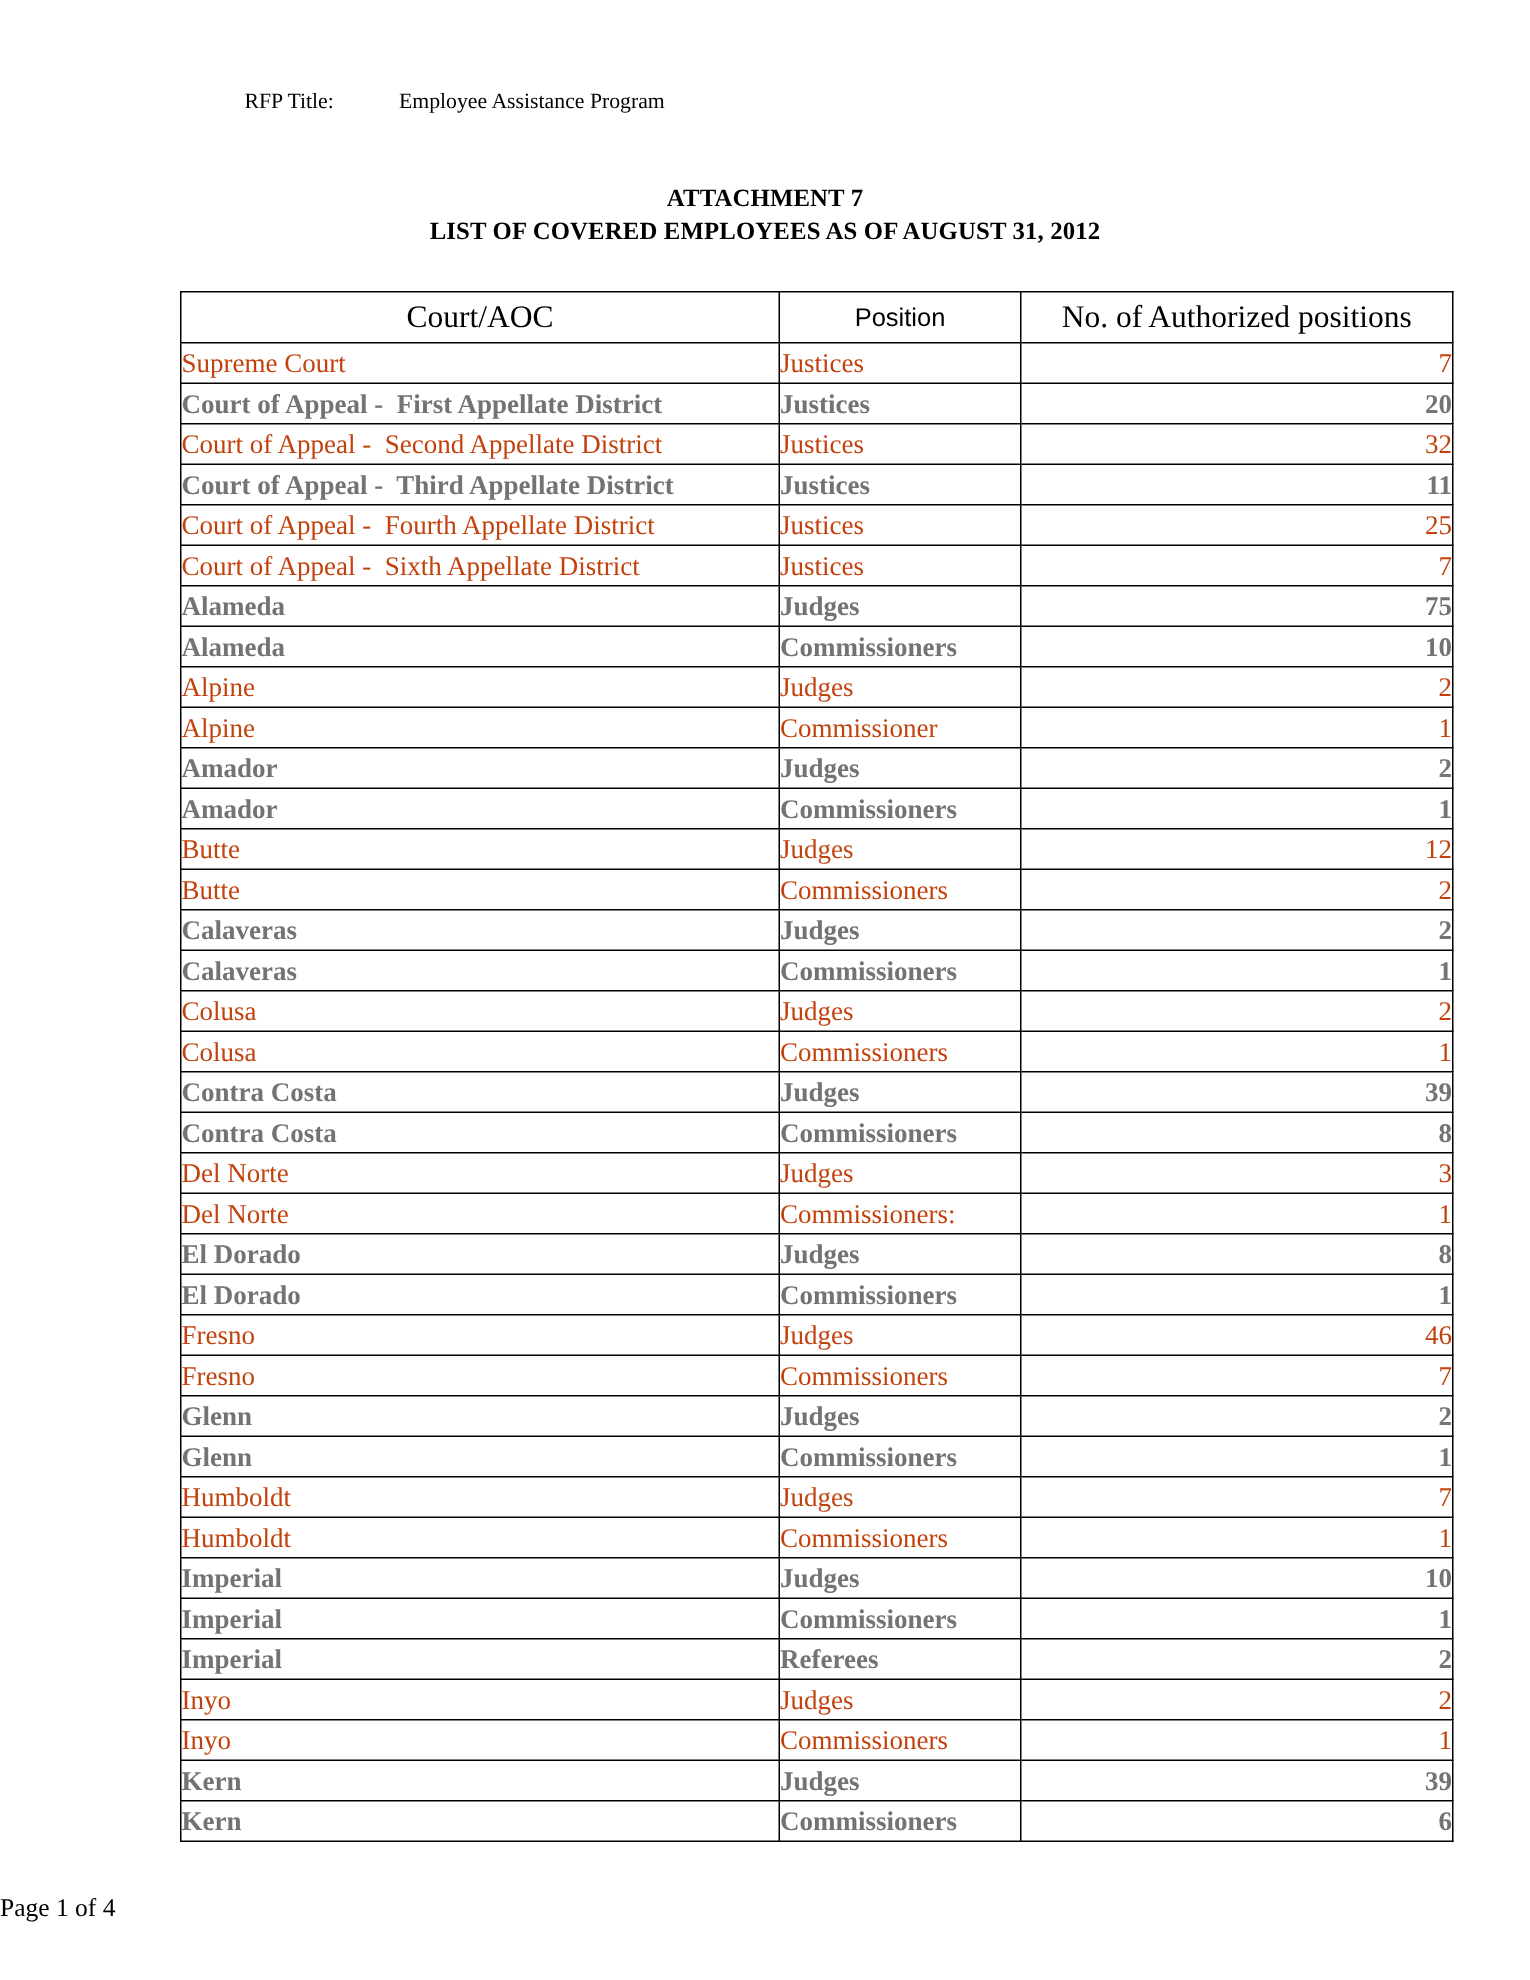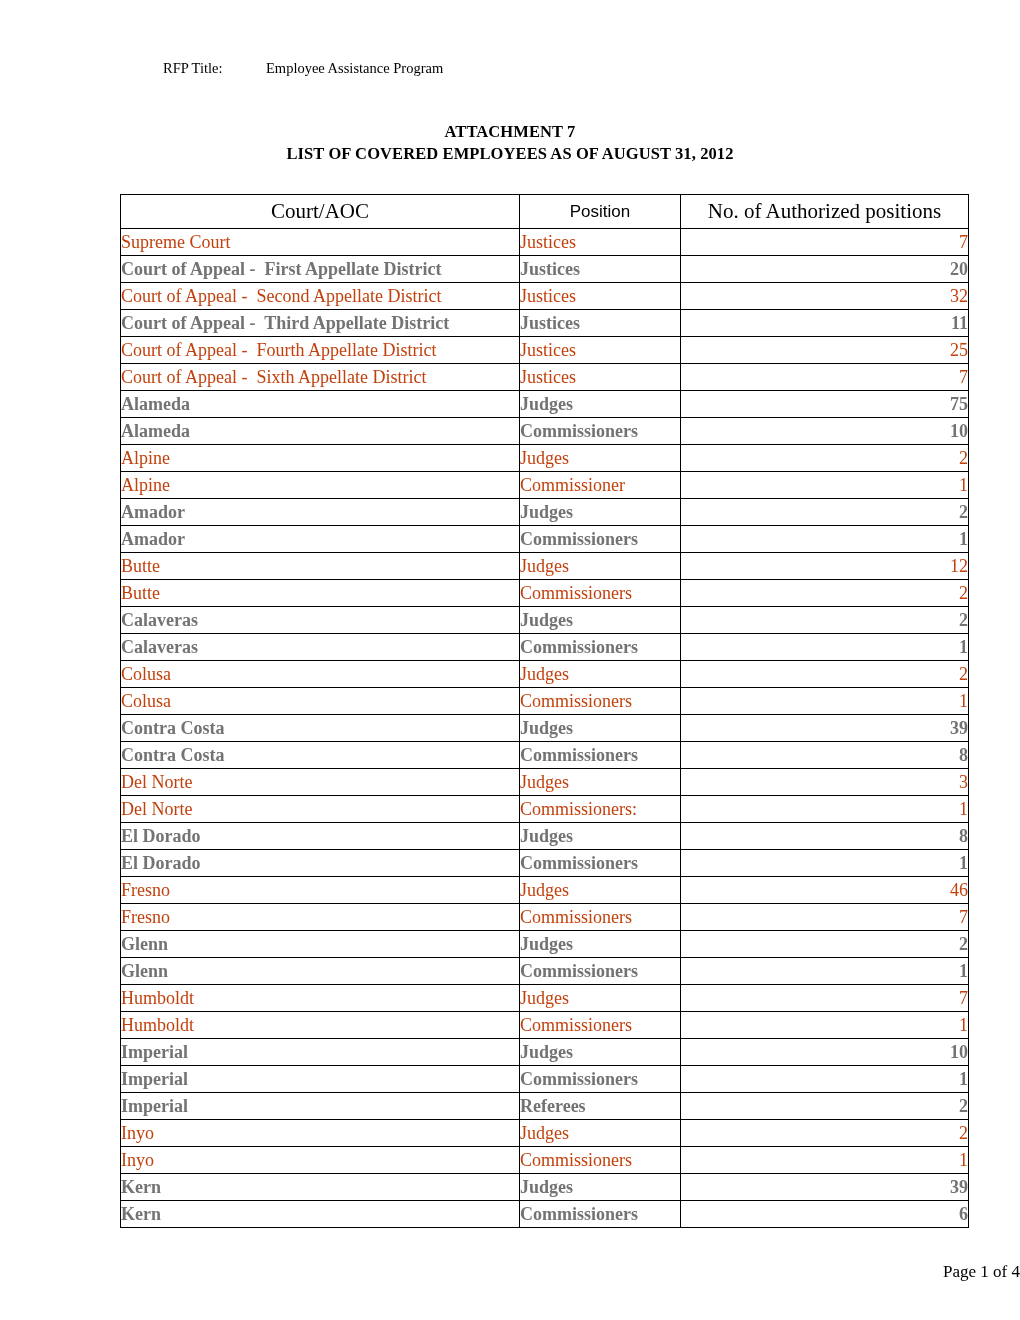--- a/index.html
+++ b/index.html
@@ -117,21 +117,21 @@
 
   tr.blue td { color: #c2410c; }
   tr.black td { color: #737373; font-weight: bold; }
 
   
   .page-footer {
     position: absolute;
     left: 0;
     top: 1262px;
     width: 1020px;
-    text-align: right;
+    text-align: left;
     font-size: 17px;
   }
 </style>
 </head>
 <body>
 
 <div class="page">
 
   <div class="rfp-header">
     <div class="rfp-line">

